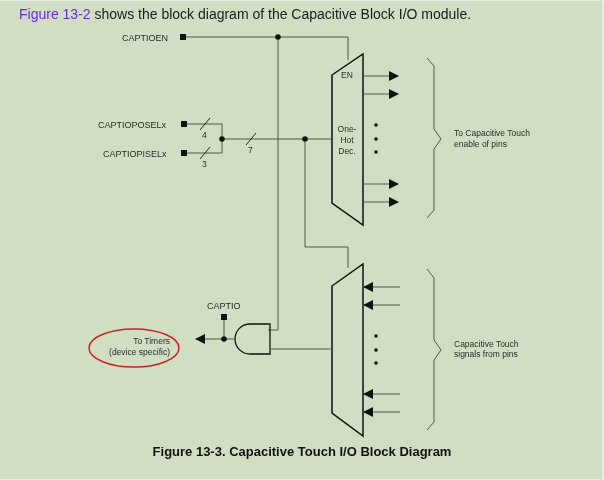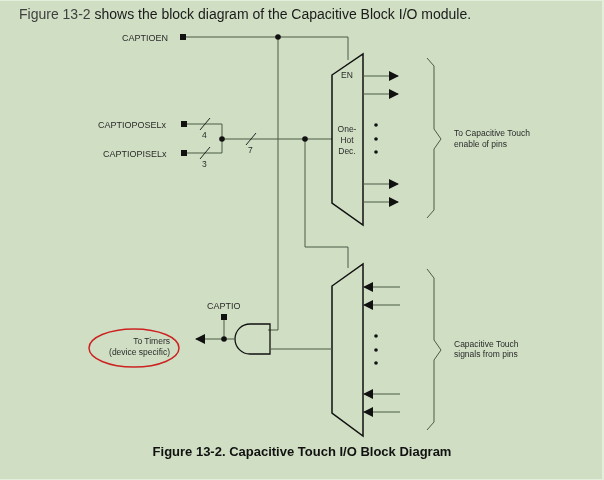--- a/index.html
+++ b/index.html
@@ -11,21 +11,21 @@
   }
   .frame {
     position: absolute; left: 0; top: 0; width: 602px; height: 478px;
     border-top: 1px solid #e4eedc; border-right: 2px solid #e4eedc;
     border-bottom: 2px solid #e4eedc;
   }
   .intro {
     position: absolute; left: 19px; top: 6px;
     font-size: 14px; color: #1a1a1a; white-space: nowrap;
   }
-  .intro a { color: #404040; text-decoration: none; margin-top: 40px; }
+  .intro a { color: #6d28d9; text-decoration: none; margin-top: 40px; }
   svg.diagram { position: absolute; left: 0; top: 0; }
   svg text { font-family: "Liberation Sans", sans-serif; fill: #2a2a2a; }
   .lbl { font-size: 9px; }
   .small { font-size: 8.5px; }
   .caption {
     position: absolute; left: 0; width: 604px; top: 444px;
     text-align: center; font-weight: bold; font-size: 13px; color: #111;
   }
 </style>
 </head>
@@ -122,13 +122,13 @@
   <rect x="221" y="314" width="6" height="6" fill="#111"></rect>
   <line x1="224" y1="320" x2="224" y2="339" stroke="#4a5a44" stroke-width="1"></line>
   <line x1="235" y1="339" x2="196" y2="339" stroke="#4a5a44" stroke-width="1" marker-end="url(#arr)"></line>
   <circle cx="224" cy="339" r="2.8" fill="#111"></circle>
 
   <text class="small" x="170" y="344" text-anchor="end">To Timers</text>
   <text class="small" x="170" y="355" text-anchor="end">(device specific)</text>
   <ellipse cx="134" cy="348" rx="45" ry="19" fill="none" stroke="#cc2222" stroke-width="1.5"></ellipse>
 </svg>
 
-<div class="caption">Figure 13-2. Capacitive Touch I/O Block Diagram</div>
+<div class="caption">Figure 13-3. Capacitive Touch I/O Block Diagram</div>
 
 </body></html>

